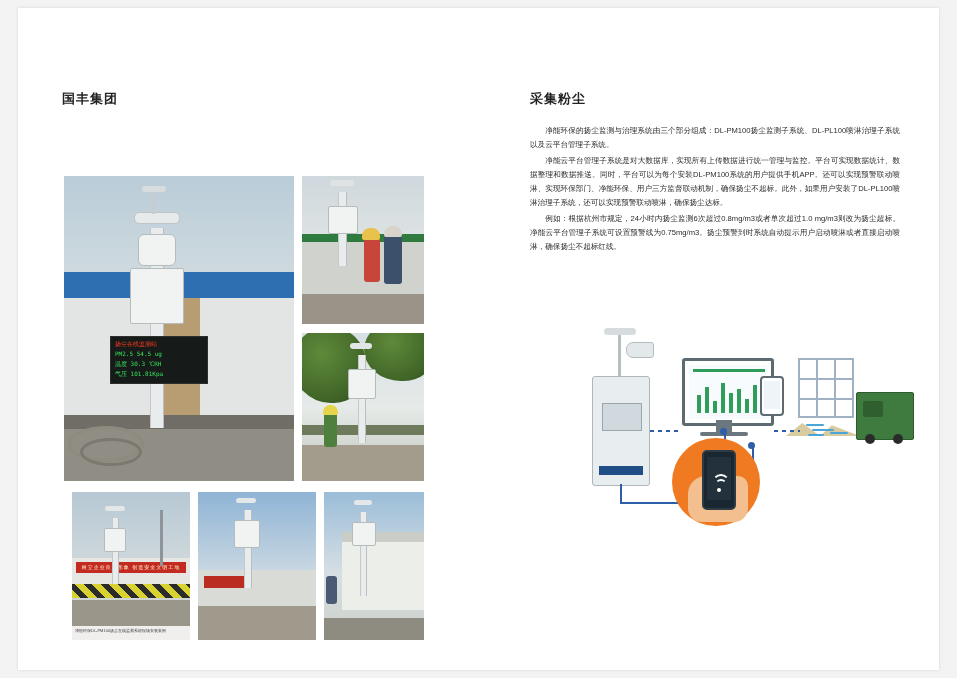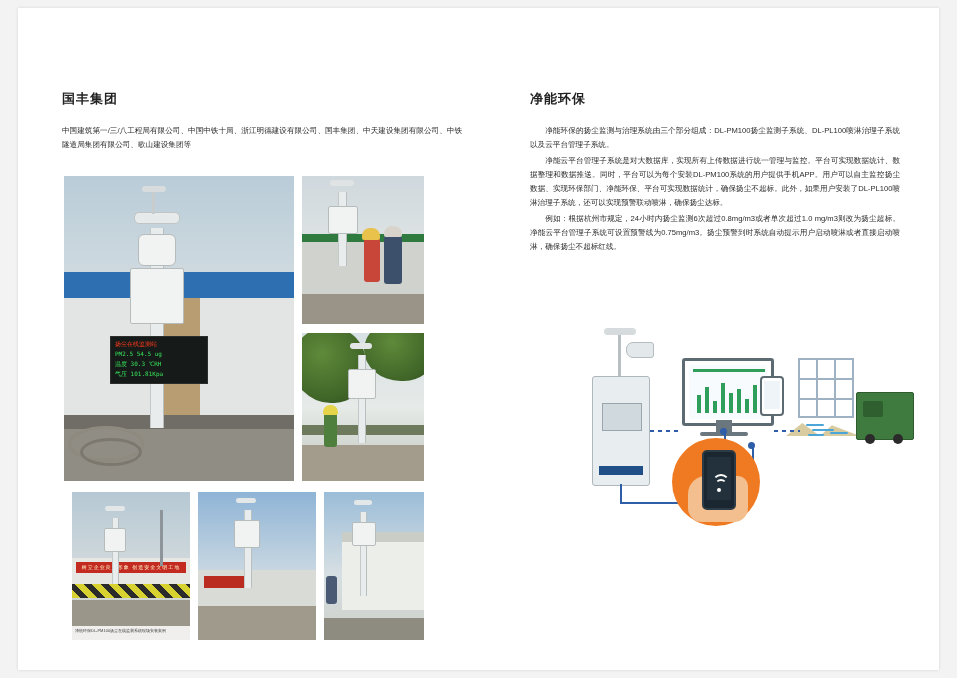--- a/index.html
+++ b/index.html
@@ -273,21 +273,20 @@
     border-radius: 50%;
   }
 </style>
 </head>
 <body>
 
 <div class="page">
 
   <div class="col-left">
     <h2 class="section-title">国丰集团</h2>
-    <p class="body-text">中国建筑第一/三/八工程局有限公司、中国中铁十局、浙江明德建设有限公司、国丰集团、中天建设集团有限公司、中铁隧道局集团有限公司、歌山建设集团等</p>
   </div>
 
   <div class="photos">
 
     <div class="ph ph-main">
       <div class="sky"></div>
       <div class="wall" style="left:0; top:120px; width:100%; height:120px; background:#e2e5e3;"></div>
       <div class="wall" style="left:0; top:96px; width:100%; height:26px; background:#2d6fb0;"></div>
       <div class="wall" style="left:96px; top:122px; width:40px; height:118px; background:#b99d72;"></div>
       <div class="ground" style="height:66px;"></div>
@@ -367,23 +366,23 @@
       <div style="position:absolute;left:18px;top:40px;width:82px;height:10px;background:#c9cdc6;"></div>
       <div class="ground" style="height:22px;background:#8e8b80;"></div>
       <div class="pole" style="left:36px;top:20px;width:5px;height:84px;"></div>
       <div class="box-dev" style="left:28px;top:30px;width:22px;height:22px;"></div>
       <div style="position:absolute;left:30px;top:8px;width:18px;height:5px;background:#e4e7e7;border-radius:3px;"></div>
       <div class="person" style="left:2px;top:84px;width:11px;height:28px;background:#4a5a74;"></div>
     </div>
   </div>
 
   <div class="col-right">
-    <h2 class="section-title">净能环保</h2>
+    <h2 class="section-title">采集粉尘</h2>
     <p class="body-text indent">净能环保的扬尘监测与治理系统由三个部分组成：DL-PM100扬尘监测子系统、DL-PL100喷淋治理子系统以及云平台管理子系统。</p>
-    <p class="body-text indent p-gap">净能云平台管理子系统是对大数据库，实现所有上传数据进行统一管理与监控。平台可实现数据统计、数据整理和数据推送。同时，平台可以为每个安装DL-PM100系统的用户提供手机APP。用户可以自主监控扬尘数据、实现环保部门、净能环保、平台可实现数据统计，确保扬尘不超标。此外，如果用户安装了DL-PL100喷淋治理子系统，还可以实现预警联动喷淋，确保扬尘达标。</p>
+    <p class="body-text indent p-gap">净能云平台管理子系统是对大数据库，实现所有上传数据进行统一管理与监控。平台可实现数据统计、数据整理和数据推送。同时，平台可以为每个安装DL-PM100系统的用户提供手机APP。还可以实现预警联动喷淋、实现环保部门、净能环保、用户三方监督联动机制，确保扬尘不超标。此外，如果用户安装了DL-PL100喷淋治理子系统，还可以实现预警联动喷淋，确保扬尘达标。</p>
     <p class="body-text indent p-gap">例如：根据杭州市规定，24小时内扬尘监测6次超过0.8mg/m3或者单次超过1.0 mg/m3则改为扬尘超标。净能云平台管理子系统可设置预警线为0.75mg/m3。扬尘预警到时系统自动提示用户启动喷淋或者直接启动喷淋，确保扬尘不超标红线。</p>
   </div>
 
   <div class="diagram">
 
     <div class="dg-mast"></div>
     <div style="position:absolute;left:74px;top:2px;width:32px;height:7px;background:#d6dcde;border-radius:4px;"></div>
     <div style="position:absolute;left:96px;top:16px;width:26px;height:14px;background:#e3e8ea;border:1px solid #b4bcc0;border-radius:7px 3px 3px 7px;"></div>
     <div class="dg-cab">
       <div class="screenlet"></div>

